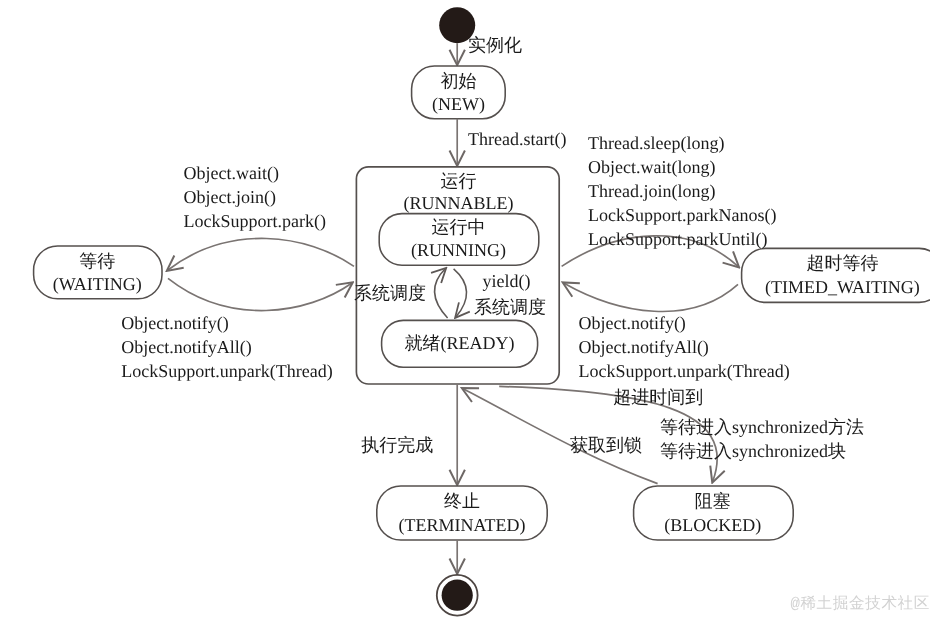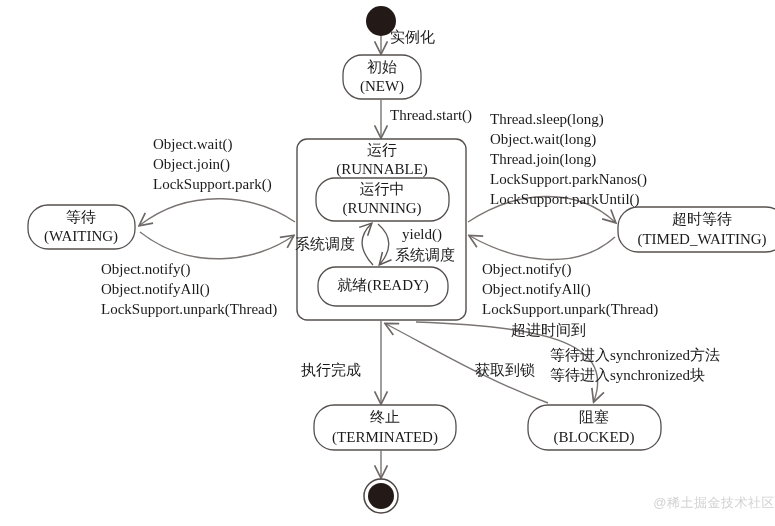--- a/index.html
+++ b/index.html
@@ -60,21 +60,21 @@
   .start-dot-fill { fill: #231a17; }
   .end-ring {
     fill: none;
     stroke: #4e4643;
     stroke-width: 1.5;
   }
   .watermark {
     position: absolute;
     right: 16px;
     bottom: 14px;
-    font-family: Liberation Sans, sans-serif;
+    font-family: Liberation Mono, monospace;
     font-size: 13px;
     color: #d2d2d2;
     letter-spacing: 0.5px;
     user-select: none;
   }
 </style>
 </head>
 <body>
 
 <div id="canvas-wrap">

